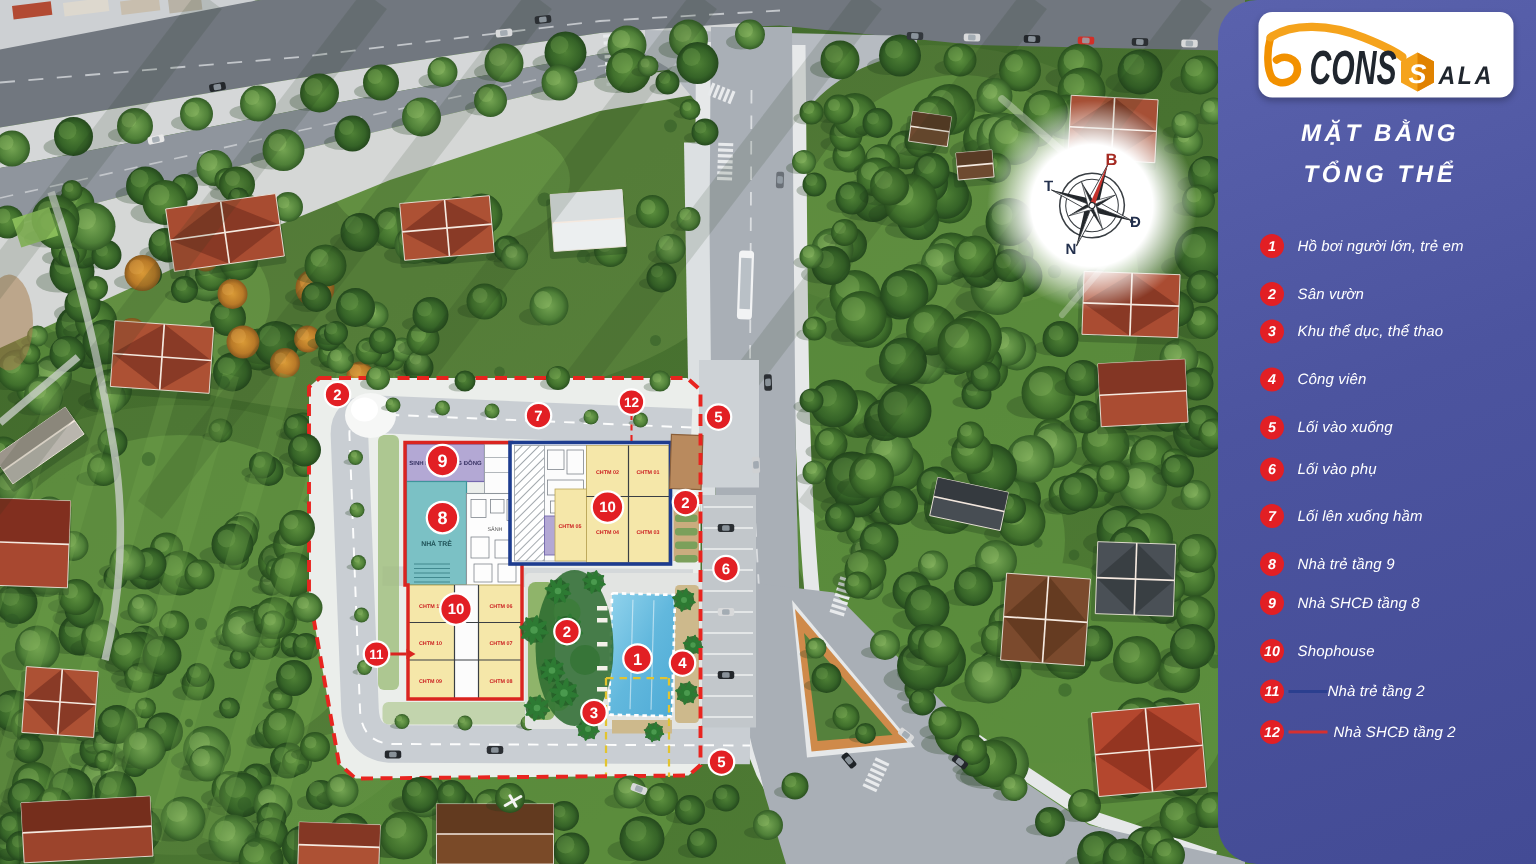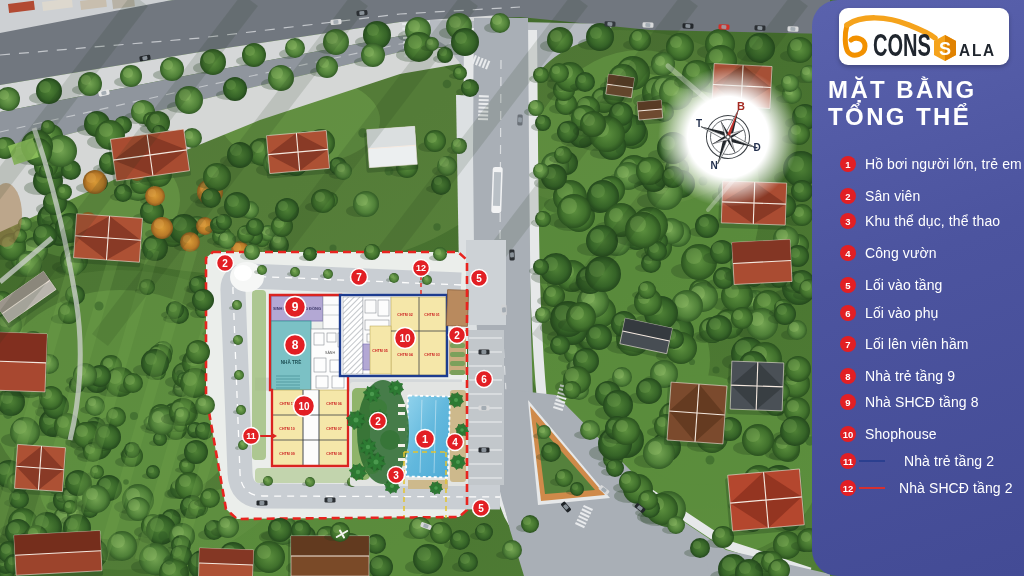--- a/index.html
+++ b/index.html
@@ -1,24 +1,24 @@
 <!DOCTYPE html>
 <html><head><meta charset="utf-8">
 <style>
 html,body{margin:0;padding:0;background:#222;}
 *{box-sizing:border-box;font-family:"Liberation Sans",sans-serif;}
 .stage{position:relative;width:1024px;height:576px;overflow:hidden;}
 .side{position:absolute;left:812px;top:0;width:212px;height:576px;
 background:linear-gradient(160deg,#5a62ad 0%,#4c549f 45%,#434b95 100%);
-border-radius:26px 0 0 26px;}
+border-radius:26px 0 0 26px;font-style:italic;}
 .card{position:absolute;left:27px;top:8px;width:170px;height:57px;background:#ffffff;border-radius:9px;box-shadow:0 2px 4px rgba(0,0,0,0.25);overflow:hidden;}
-.title{position:absolute;left:16px;right:0;top:76px;color:#ffffff;font-size:24px;font-weight:bold;letter-spacing:2.4px;line-height:27px;}
+.title{position:absolute;left:4px;right:0;top:76px;text-align:center;color:#ffffff;font-size:16px;font-weight:bold;letter-spacing:2.4px;line-height:27px;}
 .it{position:absolute;left:28px;height:16px;display:flex;align-items:center;}
 .num{width:16px;height:16px;border-radius:50%;background:#e21f24;color:#fff;font-size:9.5px;font-weight:bold;display:flex;align-items:center;justify-content:center;flex:0 0 16px;}
-.tx{color:#ffffff;font-size:14px;margin-left:9px;white-space:nowrap;letter-spacing:0.1px;}
+.tx{color:#ffffff;font-size:10px;margin-left:9px;white-space:nowrap;letter-spacing:0.1px;}
 .ln{display:inline-block;width:26px;height:2px;margin-left:3px;}
 </style></head>
 <body>
 <div class="stage">
 
 <svg width="1024" height="576" viewBox="0 0 1024 576" style="position:absolute;left:0;top:0">
 <defs>
 <radialGradient id="tg1">
           <stop offset="0%" stop-color="#5c8f3e"></stop>
           <stop offset="70%" stop-color="#40702c"></stop>
@@ -3518,67 +3518,67 @@
 
 <div class="title">MẶT BẰNG<br>TỔNG THỂ</div>
 
 <div class="it" style="top:156px">
         <span class="num">1</span>
         <span class="tx">Hồ bơi người lớn, trẻ em</span>
       </div>
 
 <div class="it" style="top:188px">
         <span class="num">2</span>
-        <span class="tx">Sân viên</span>
+        <span class="tx">Sân vườn</span>
       </div>
 
 <div class="it" style="top:213px">
         <span class="num">3</span>
         <span class="tx">Khu thể dục, thể thao</span>
       </div>
 
 <div class="it" style="top:245px">
         <span class="num">4</span>
-        <span class="tx">Công vườn</span>
+        <span class="tx">Công viên</span>
       </div>
 
 <div class="it" style="top:277px">
         <span class="num">5</span>
-        <span class="tx">Lối vào tầng</span>
+        <span class="tx">Lối vào xuống</span>
       </div>
 
 <div class="it" style="top:305px">
         <span class="num">6</span>
         <span class="tx">Lối vào phụ</span>
       </div>
 
 <div class="it" style="top:336px">
         <span class="num">7</span>
-        <span class="tx">Lối lên viên hầm</span>
+        <span class="tx">Lối lên xuống hầm</span>
       </div>
 
 <div class="it" style="top:368px">
         <span class="num">8</span>
         <span class="tx">Nhà trẻ tầng 9</span>
       </div>
 
 <div class="it" style="top:394px">
         <span class="num">9</span>
         <span class="tx">Nhà SHCĐ tầng 8</span>
       </div>
 
 <div class="it" style="top:426px">
         <span class="num">10</span>
         <span class="tx">Shophouse</span>
       </div>
 
 <div class="it" style="top:453px">
         <span class="num">11</span>
         <span class="ln" style="background:#2b3f8f"></span>
-        <span class="tx" style="margin-left:19px">Nhà trẻ tầng 2</span>
+        <span class="tx" style="margin-left:0">Nhà trẻ tầng 2</span>
       </div>
 
 <div class="it" style="top:480px">
         <span class="num">12</span>
         <span class="ln" style="background:#d63030"></span>
-        <span class="tx" style="margin-left:14px">Nhà SHCĐ tầng 2</span>
+        <span class="tx" style="margin-left:4px">Nhà SHCĐ tầng 2</span>
       </div>
 </div>
 </div>
 </body></html>

